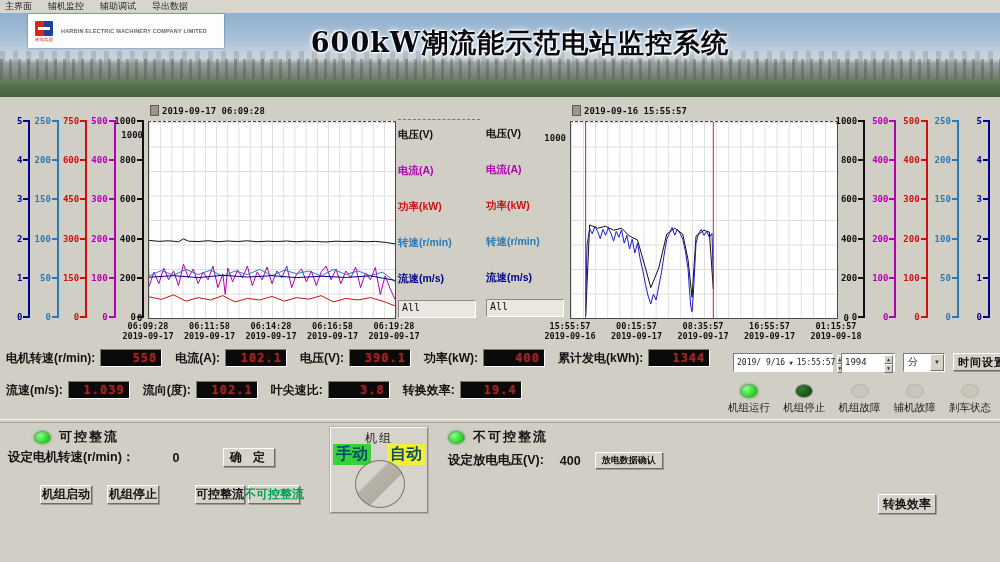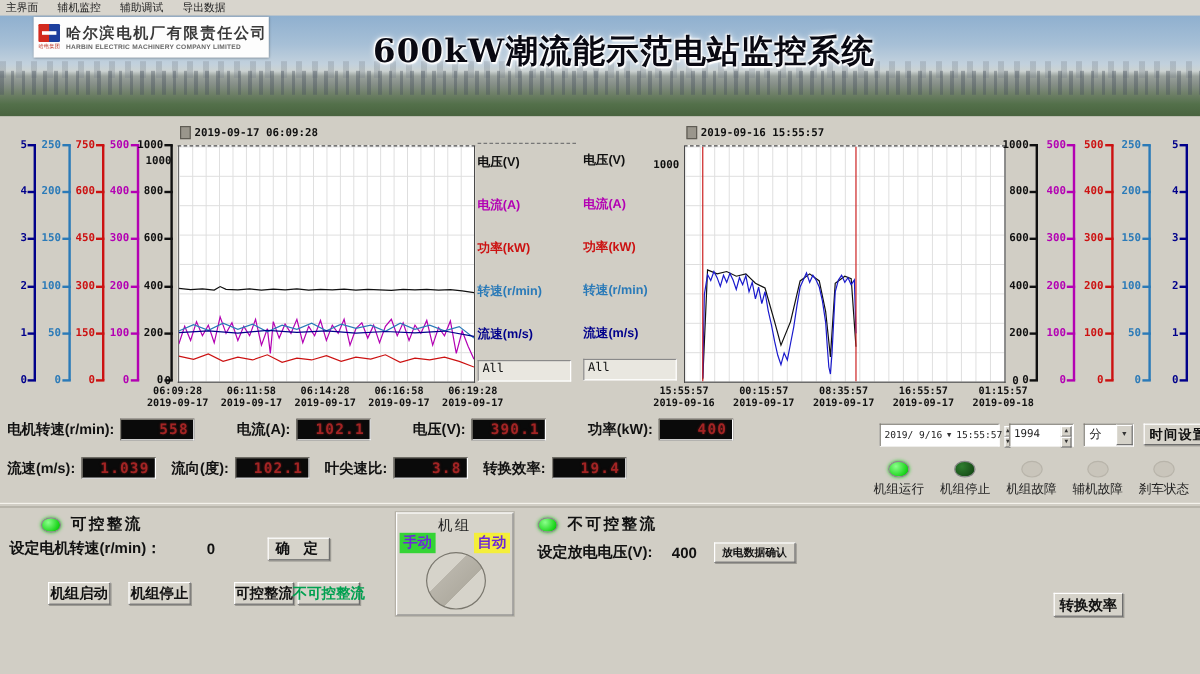--- a/index.html
+++ b/index.html
@@ -71,21 +71,21 @@
   .chart-right .legend{left:2px;width:82px;}
   .litems{display:flex;flex-direction:column;justify-content:space-between;height:158px;padding-top:8px;}
   .litem{font-weight:bold;font-size:10.5px;white-space:nowrap;}
   .all-box{position:absolute;bottom:2px;left:0;right:4px;height:14px;background:#e9e7e0;
            border:1px solid;border-color:#8a8a8a #fff #fff #8a8a8a;
            font:10px "DejaVu Sans Mono",monospace;color:#111;padding:1px 3px;}
   .lg-extra{position:absolute;top:14px;right:2px;font:bold 9px "DejaVu Sans Mono",monospace;color:#111;}
   
   .readouts{position:absolute;left:6px;top:250px;width:715px;height:64px;}
   .rrow{position:absolute;left:0;right:0;display:flex;align-items:center;}
-  .rrow.r1{top:2px;gap:22px;} .rrow.r2{top:34px;}
+  .rrow.r1{top:2px;} .rrow.r2{top:34px;}
   .field{display:flex;align-items:center;margin-right:13px;}
   .rlbl{font-weight:bold;font-size:12px;color:#111;margin-right:5px;white-space:nowrap;}
   .ledbox{width:62px;height:18px;background:#0a0a0a;border:1px solid;border-color:#7d7a72 #fff #fff #7d7a72;
           color:#a32424;font:bold 12px "DejaVu Sans Mono",monospace;text-align:right;
           padding:1px 4px 0 0;box-sizing:border-box;letter-spacing:1px;text-shadow:0 0 2px rgba(210,40,40,.5);}
   
   .timectl{position:absolute;left:733px;top:255px;height:20px;display:flex;align-items:center;gap:8px;}
   .dtp{width:96px;height:17px;background:#fff;border:1px solid;border-color:#7d7a72 #fff #fff #7d7a72;
        display:flex;align-items:center;font:8px "DejaVu Sans Mono",monospace;color:#222;padding:0 1px;}
   .dtp-date{padding:0 2px;white-space:nowrap;}
@@ -131,21 +131,21 @@
   .setline-volt .setval{margin-left:16px;}
   .setline-volt .btn{margin-left:14px;width:68px;height:17px;font-size:9px;}
   .btnrow{position:absolute;left:40px;top:388px;display:flex;}
   .btnrow .btn{width:52px;height:19px;}
   .btnrow .btn:nth-child(1){margin-right:15px;}
   .btnrow .btn:nth-child(2){margin-right:36px;}
   .btnrow .btn:nth-child(3){margin-right:3px;width:50px;}
   .unitbox{position:absolute;left:330px;top:330px;width:96px;height:84px;background:#d6d3ca;
            border:1px solid;border-color:#fff #8a8a8a #8a8a8a #fff;box-shadow:0 0 0 1px #b5b1a7;}
   .ub-title{text-align:center;font-size:12px;color:#222;margin-top:2px;letter-spacing:2px;}
-  .mode{position:absolute;top:16px;font-weight:bold;font-size:12px;padding:0 3px;color:#6d28d9;}
+  .mode{position:absolute;top:16px;font-weight:bold;font-size:16px;padding:0 3px;color:#0c4a6e;}
   .mode-manual{left:2px;background:#35d435;}
   .mode-auto{right:2px;background:#f4ee3a;}
   .knob{position:absolute;left:24px;top:32px;width:48px;height:46px;border-radius:50%;
         border:1px solid #7a776e;
         background:linear-gradient(135deg,#d6d3ca 36%,#b9b5ab 36%,#b0aca1 62%,#d6d3ca 62%);}
   .btn-exit{position:absolute;left:878px;top:397px;width:58px;height:20px;}
 </style>
 </head>
 <body>
 
@@ -158,21 +158,20 @@
       <span class="menu-item">导出数据</span>
     </div>
 
   <div class="hero">
     <div class="logo-card">
       <div class="logo-mark">
         <div class="lm-glyph"></div>
         <div class="lm-cap">哈电集团</div>
       </div>
       <div class="co">
-        <div class="co-cn">哈尔滨电机厂有限责任公司</div>
         <div class="co-en">HARBIN ELECTRIC MACHINERY COMPANY LIMITED</div>
       </div>
     </div>
     <div class="main-title">600kW潮流能示范电站监控系统</div>
   </div>
 
   <div class="workspace">
 
     <section class="chart chart-left">
       <div class="stamp">
@@ -438,20 +437,24 @@
             <span class="ledbox">102.1</span>
           </div>
           <div class="field">
             <span class="rlbl">电压(V):</span>
             <span class="ledbox">390.1</span>
           </div>
           <div class="field">
             <span class="rlbl">功率(kW):</span>
             <span class="ledbox">400</span>
           </div>
+          <div class="field">
+            <span class="rlbl">累计发电(kWh):</span>
+            <span class="ledbox">1344</span>
+          </div>
         </div>
       <div class="rrow r2">
           <div class="field">
             <span class="rlbl">流速(m/s):</span>
             <span class="ledbox">1.039</span>
           </div>
           <div class="field">
             <span class="rlbl">流向(度):</span>
             <span class="ledbox">102.1</span>
           </div>

